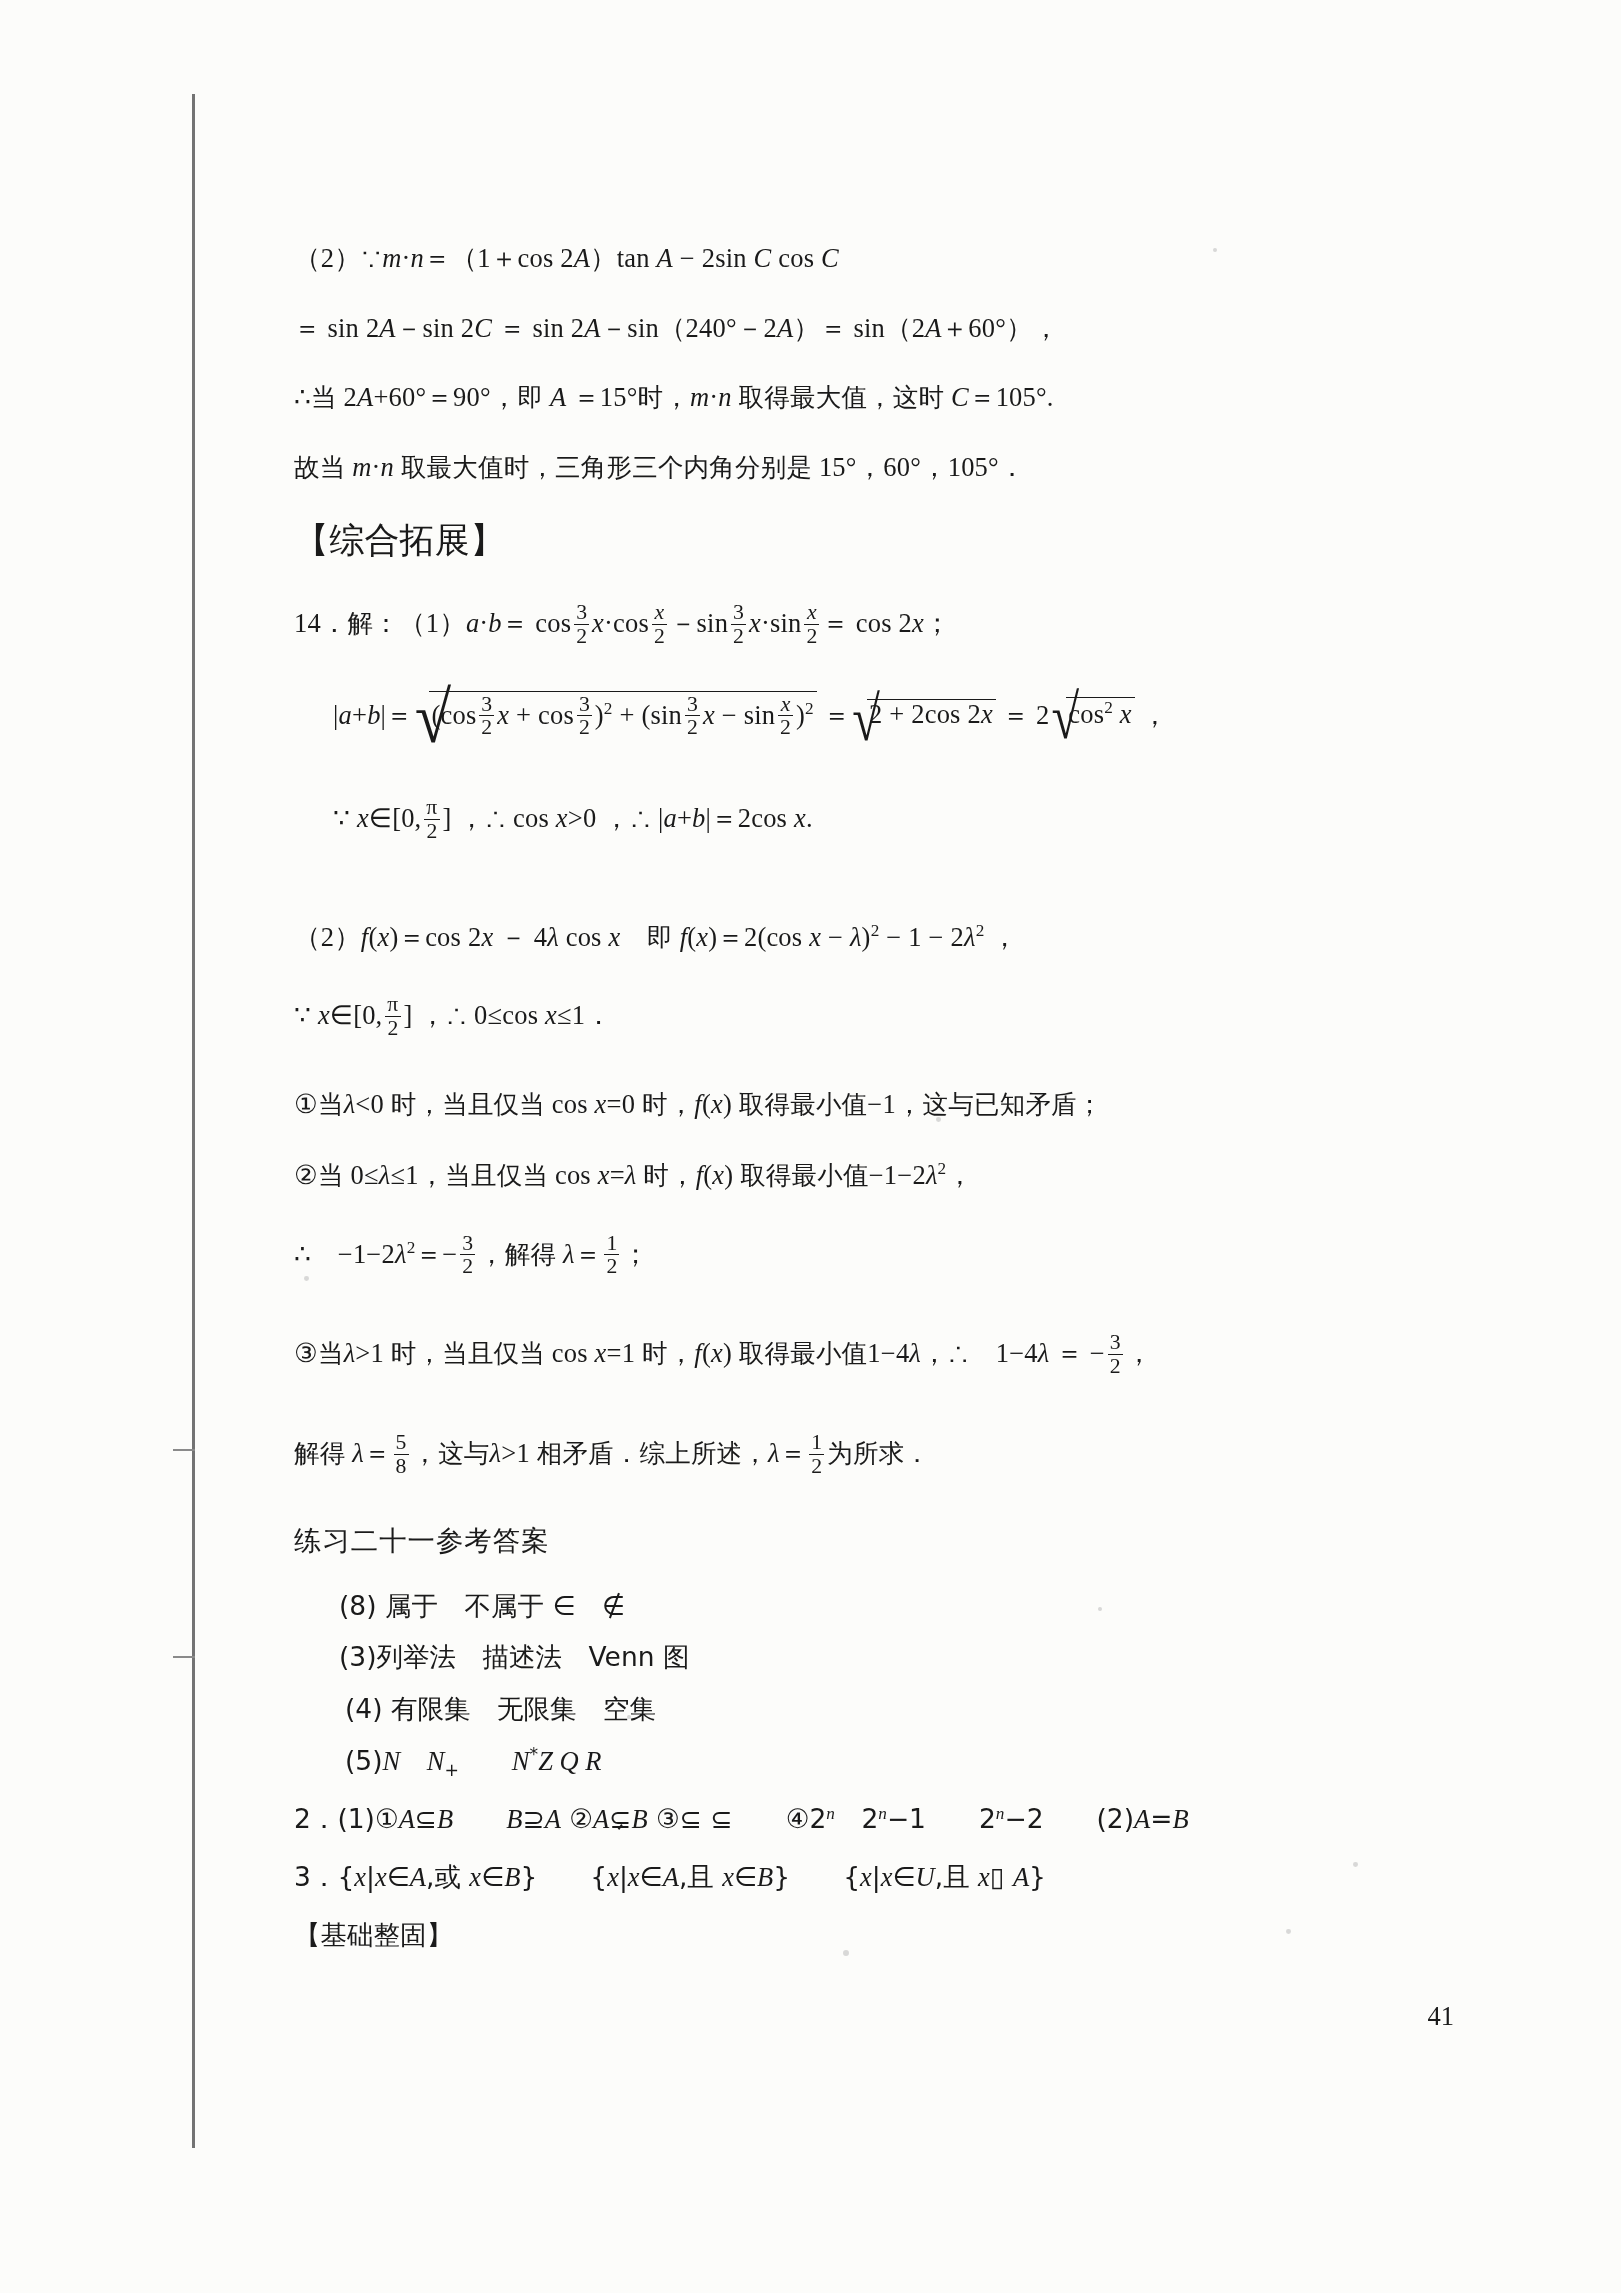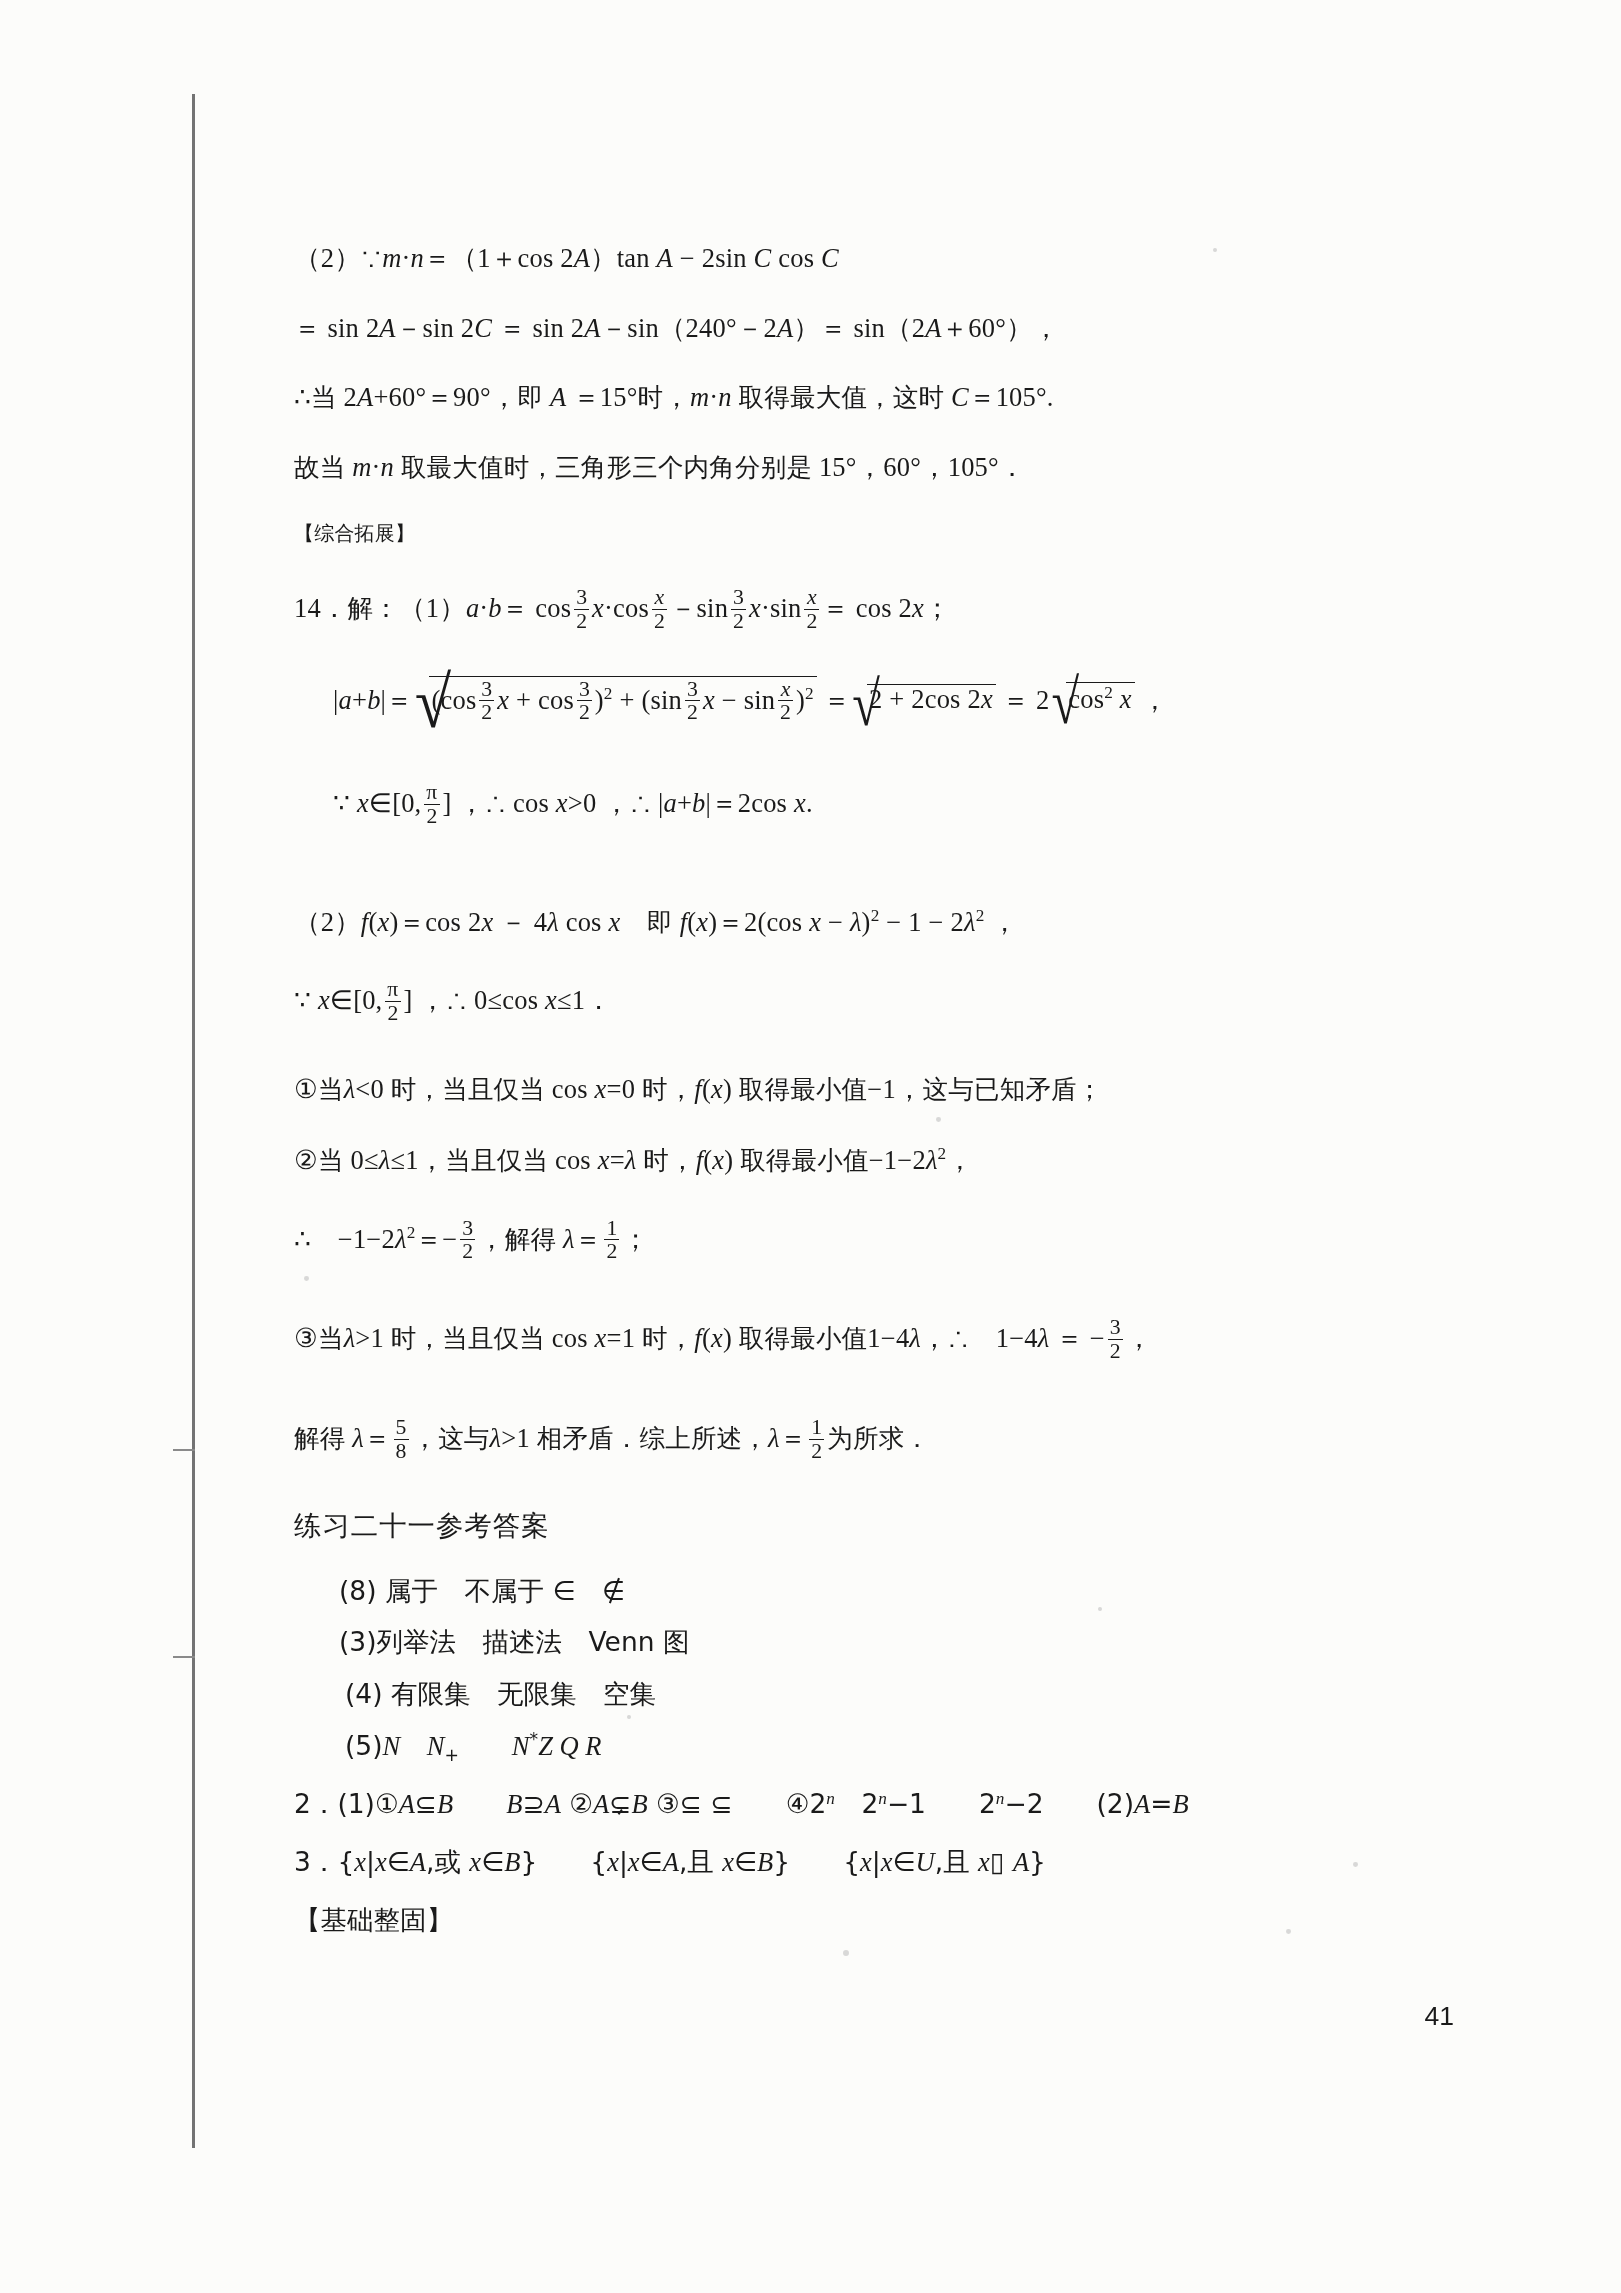--- a/index.html
+++ b/index.html
@@ -95,39 +95,39 @@
     transform: scaleY(1.25);
   }
   .sqrt > .rad {
     display: inline-block;
     border-top: 1.3px solid #1a1a1a;
     padding: 1px 2.9px 0 2px;
   }
   .sqrt.big::before { font-size: 2.5em; top: -5.9px; transform: scaleY(1.1); }
   .sqrt.mid::before { font-size: 1.9em; top: -4.9px; }
 
-  .heading-bracket { font-family: "DejaVu Sans", sans-serif; font-size: 20px; }
+  .heading-bracket { font-family: "DejaVu Sans", sans-serif; font-size: 35px; }
 
   .answers { margin-top: 9.8px; }
   .ans-line {
     font-size: 26.5px;
     font-family: "DejaVu Sans", sans-serif;
     margin-bottom: 21.6px;
     white-space: nowrap;
   }
   .ans-line.tight { margin-bottom: 15.7px; }
   .ans-sub { padding-left: 45px; }
   .ans-sub2 { padding-left: 51px; }
 
   .page-num {
     position: absolute;
     right: 167px;
     top: 2001px;
     font-size: 26.5px;
-    font-family: Liberation Sans, sans-serif;
+    font-family: Liberation Serif, serif;
     margin-left: 13px;
   }
 
   .title-line {
     font-family: "DejaVu Sans", sans-serif;
     font-size: 27.4px;
     margin-bottom: 29px;
     letter-spacing: 1px;
   }
 

